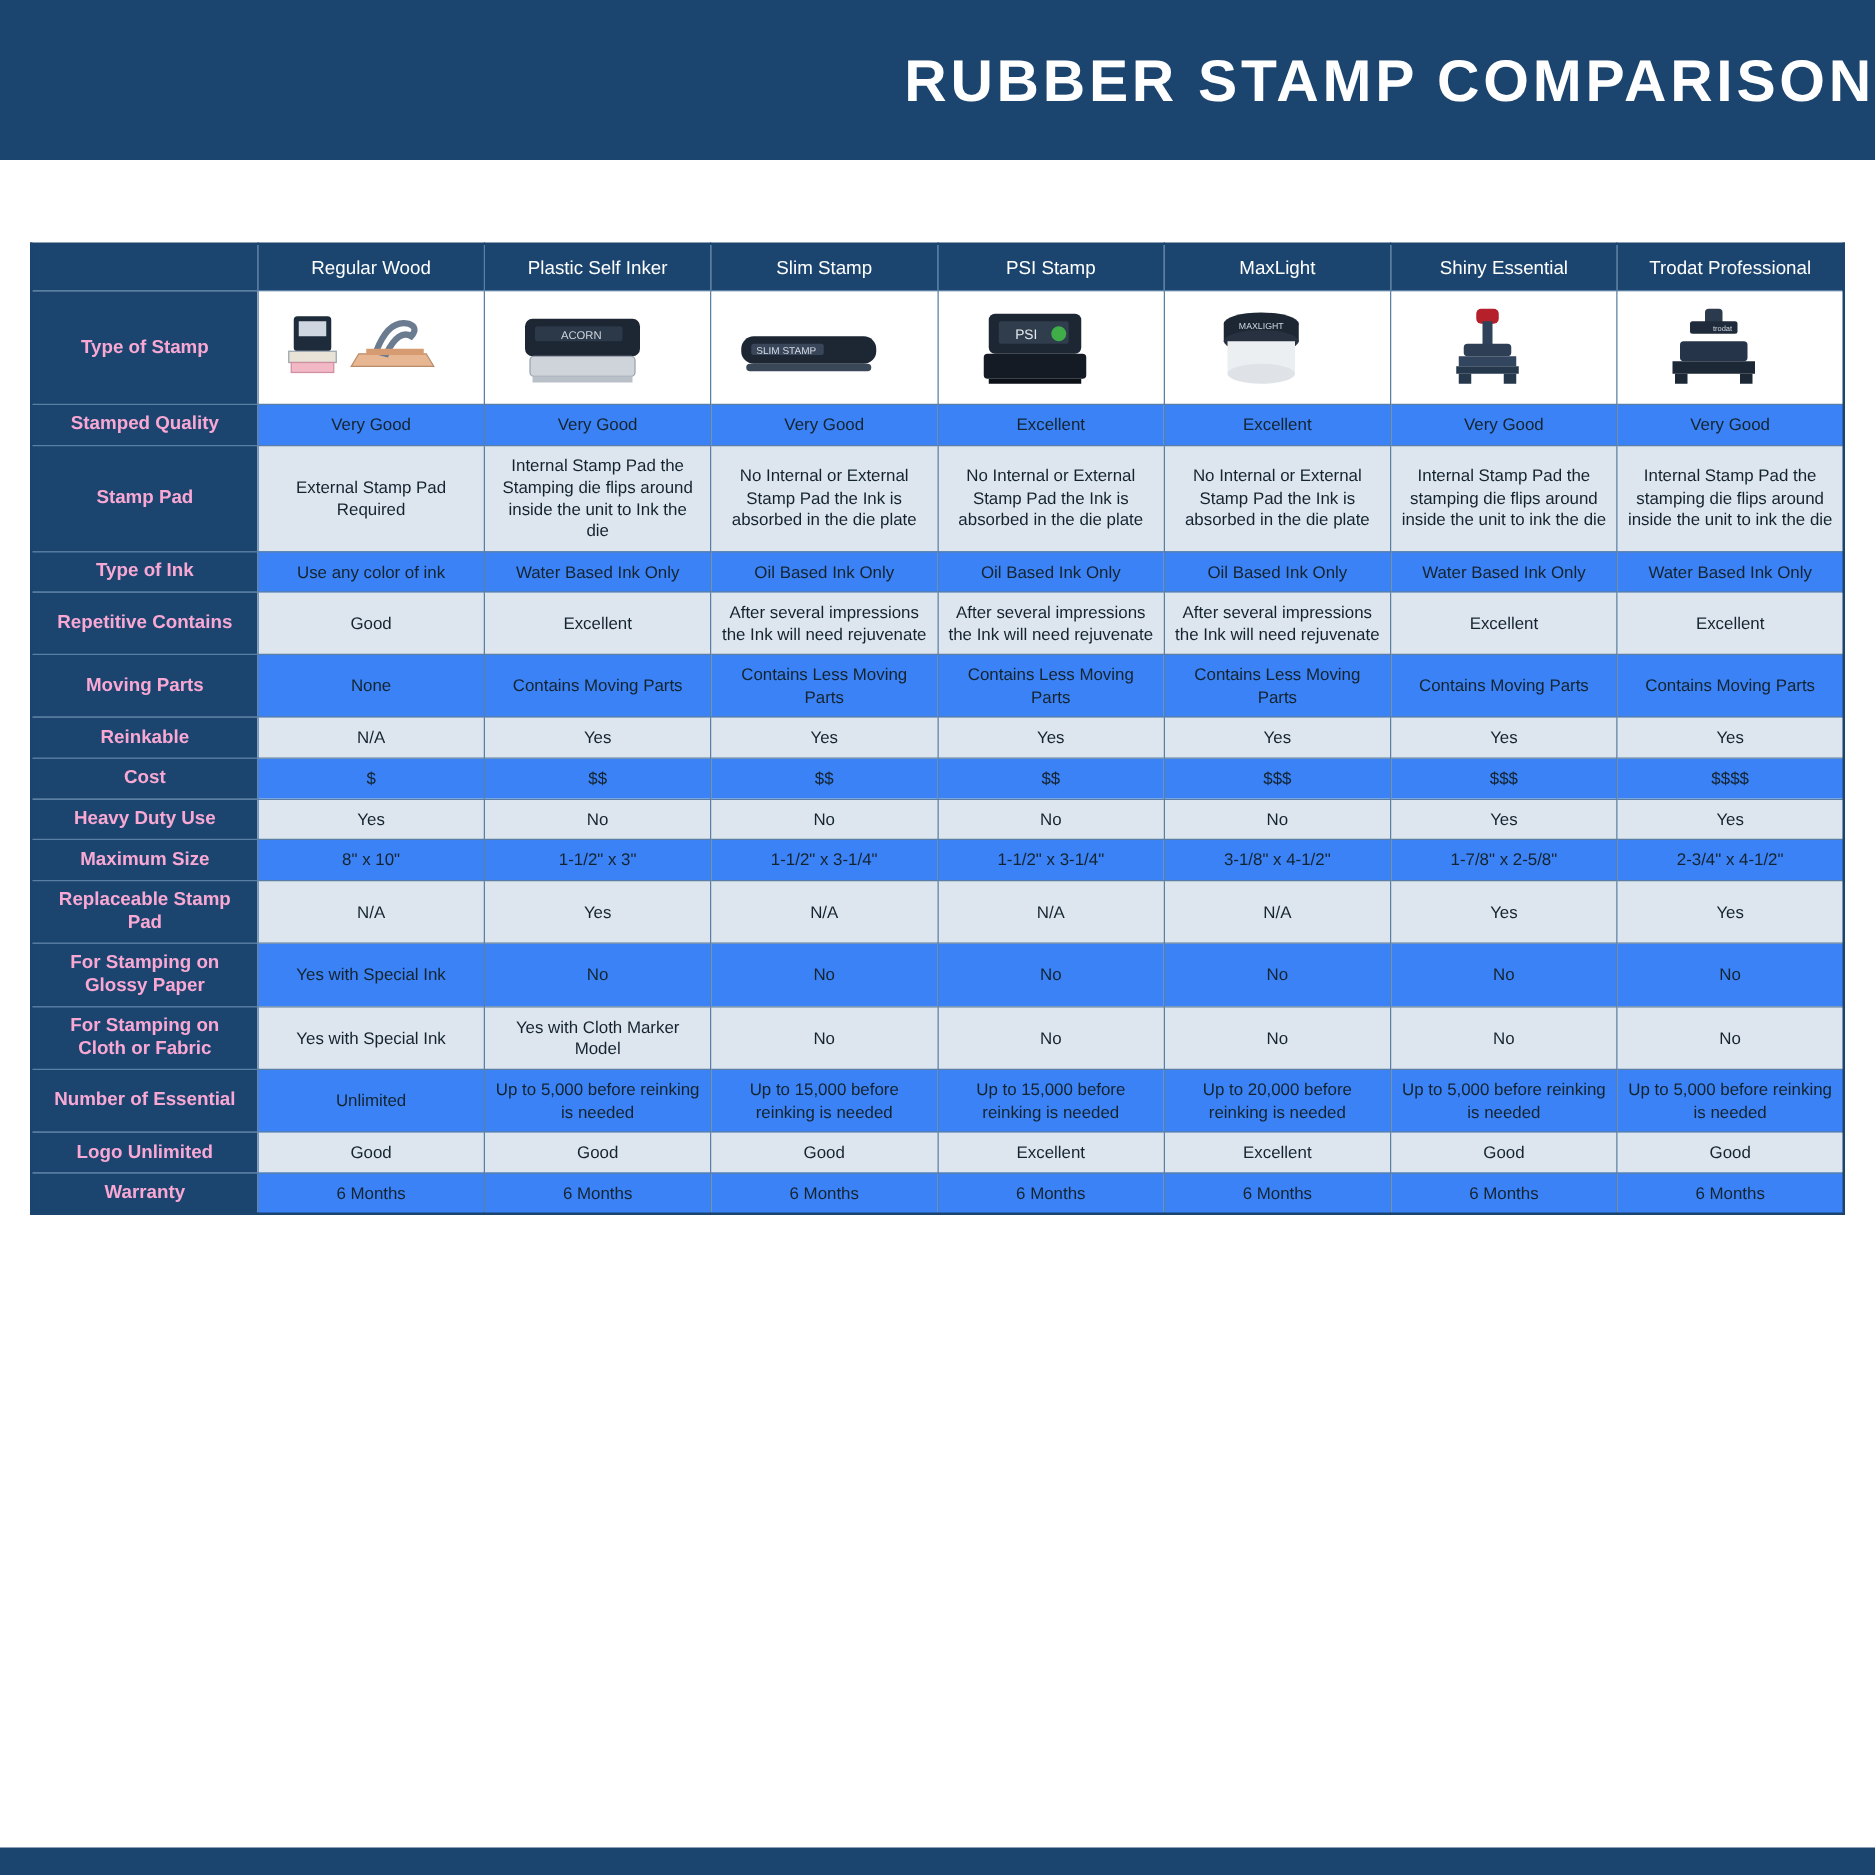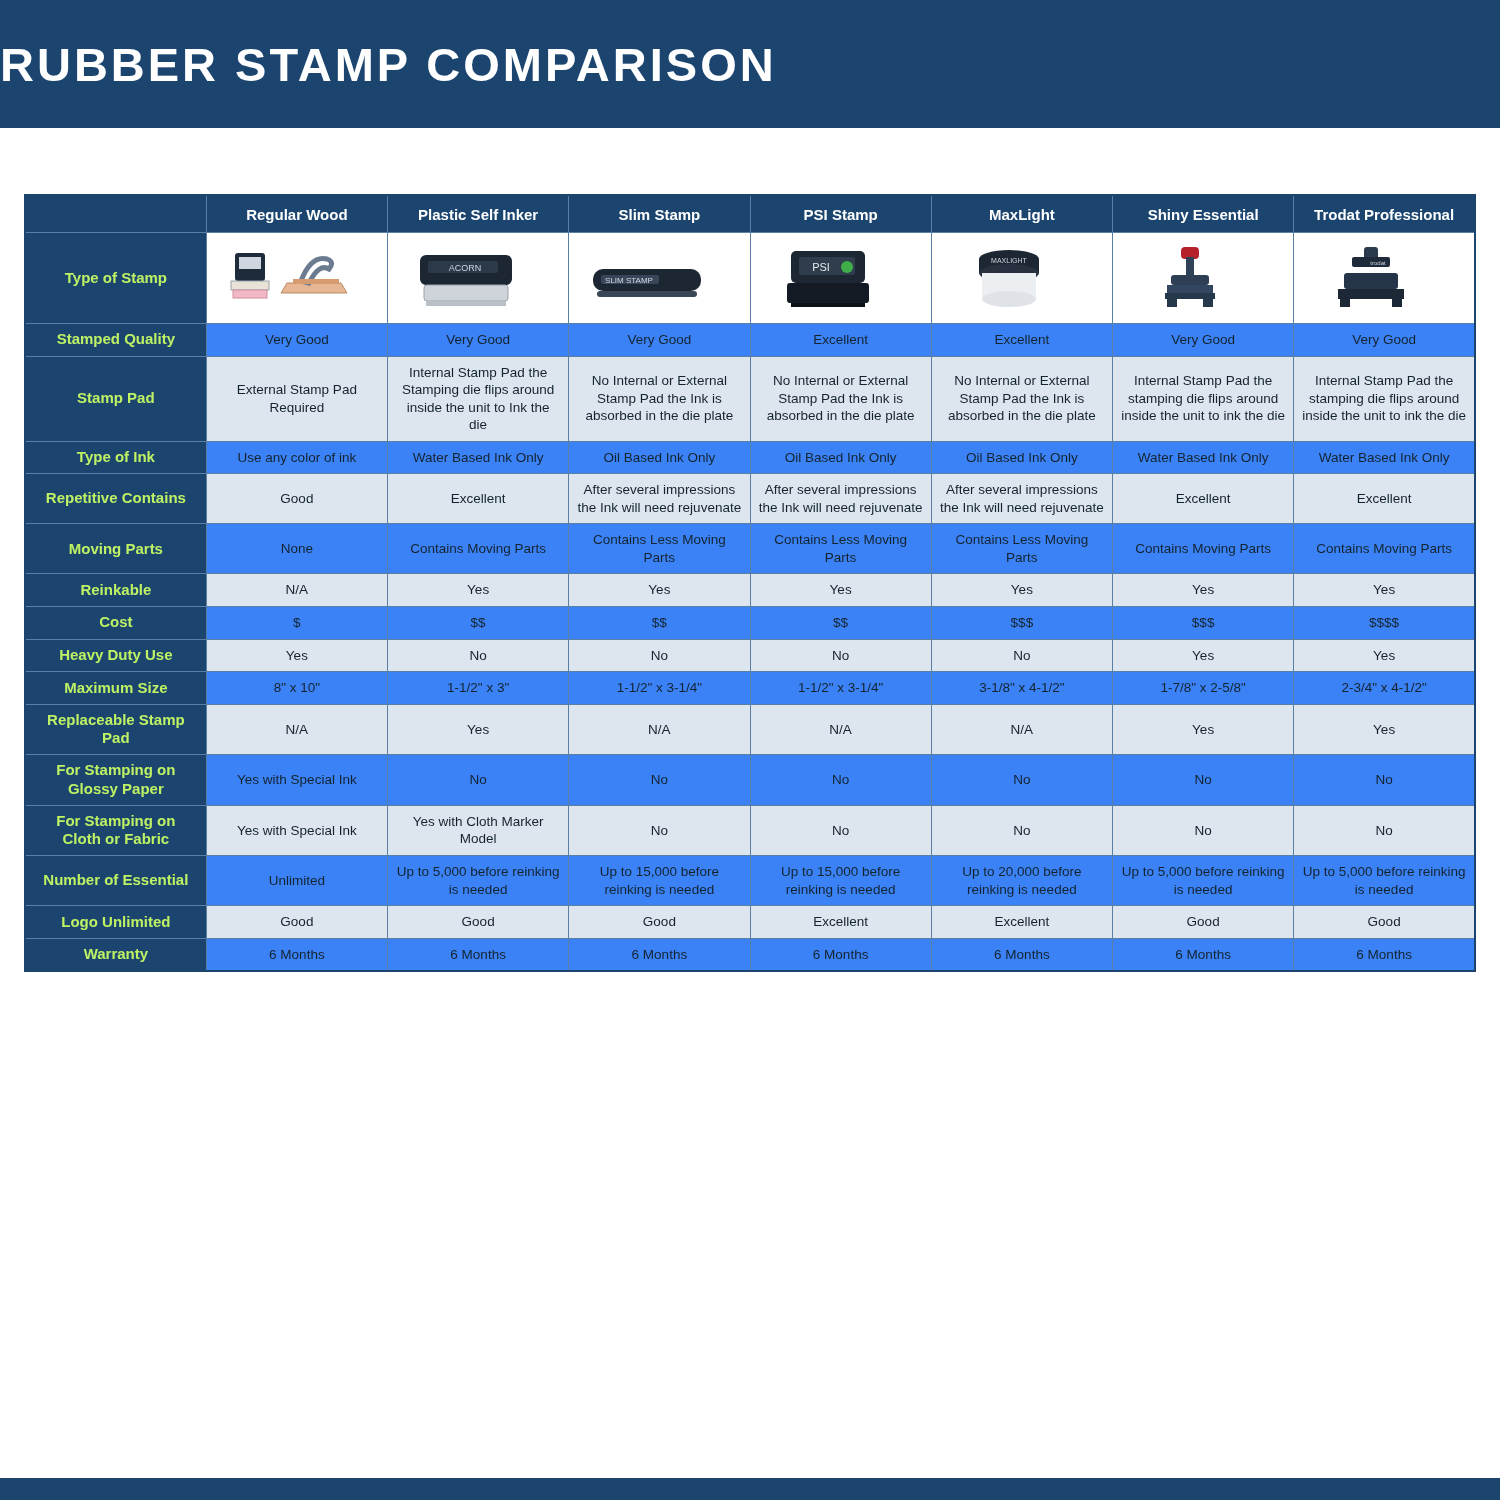--- a/index.html
+++ b/index.html
@@ -17,21 +17,21 @@
     position: relative;
     width: 1500px;
     height: 1500px;
     box-sizing: border-box;
   }
   .header-band {
     background: #1b456f;
     height: 128px;
     display: flex;
     align-items: center;
-    justify-content: flex-start;
+    justify-content: flex-end;
     border-bottom: 4px solid #ffffff;
   }
   .header-title {
     color: #ffffff;
     font-size: 47px;
     font-weight: bold;
     letter-spacing: 3px;
     text-align: center;
     line-height: 1;
   }
@@ -53,33 +53,33 @@
     table-layout: fixed;
     border: 2px solid #1b456f;
   }
   table.cmp td, table.cmp th {
     border: 1px solid #5a7fa5;
     vertical-align: middle;
     text-align: center;
   }
   .rowhead {
     background: #1b456f;
-    color: #bef264;
+    color: #f9a8d4;
     font-size: 15px;
     font-weight: bold;
     text-align: left;
     padding: 6px 10px;
     width: 176px;
     line-height: 1.25;
   }
   .colhead {
     background: #1b456f;
     color: #ffffff;
     font-size: 15px;
-    font-weight: bold;
+    font-weight: normal;
     height: 28px;
     padding: 4px 5px;
   }
   .corner {
     background: #1b456f;
     border: 1px solid #1b456f;
   }
   .cell {
     font-size: 13.5px;
     color: #14242f;

